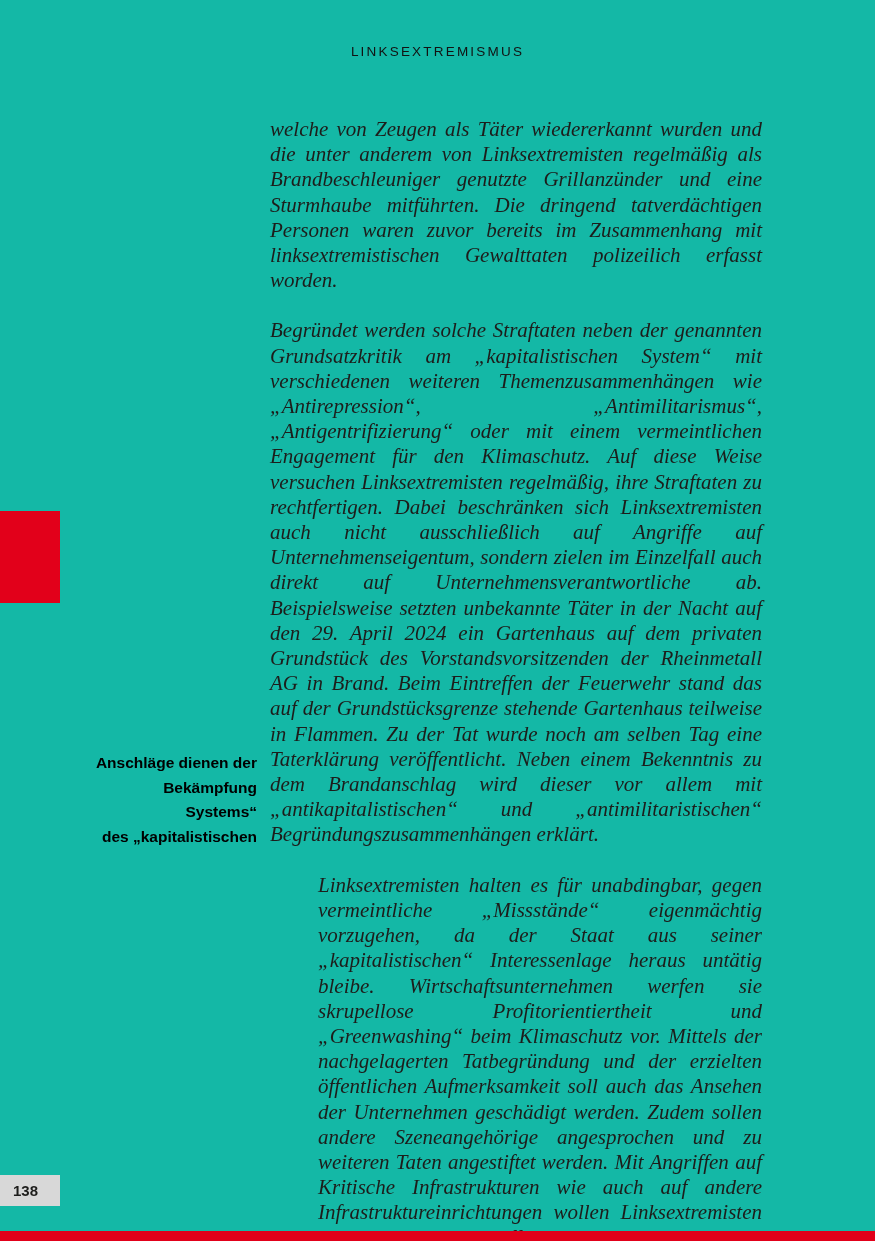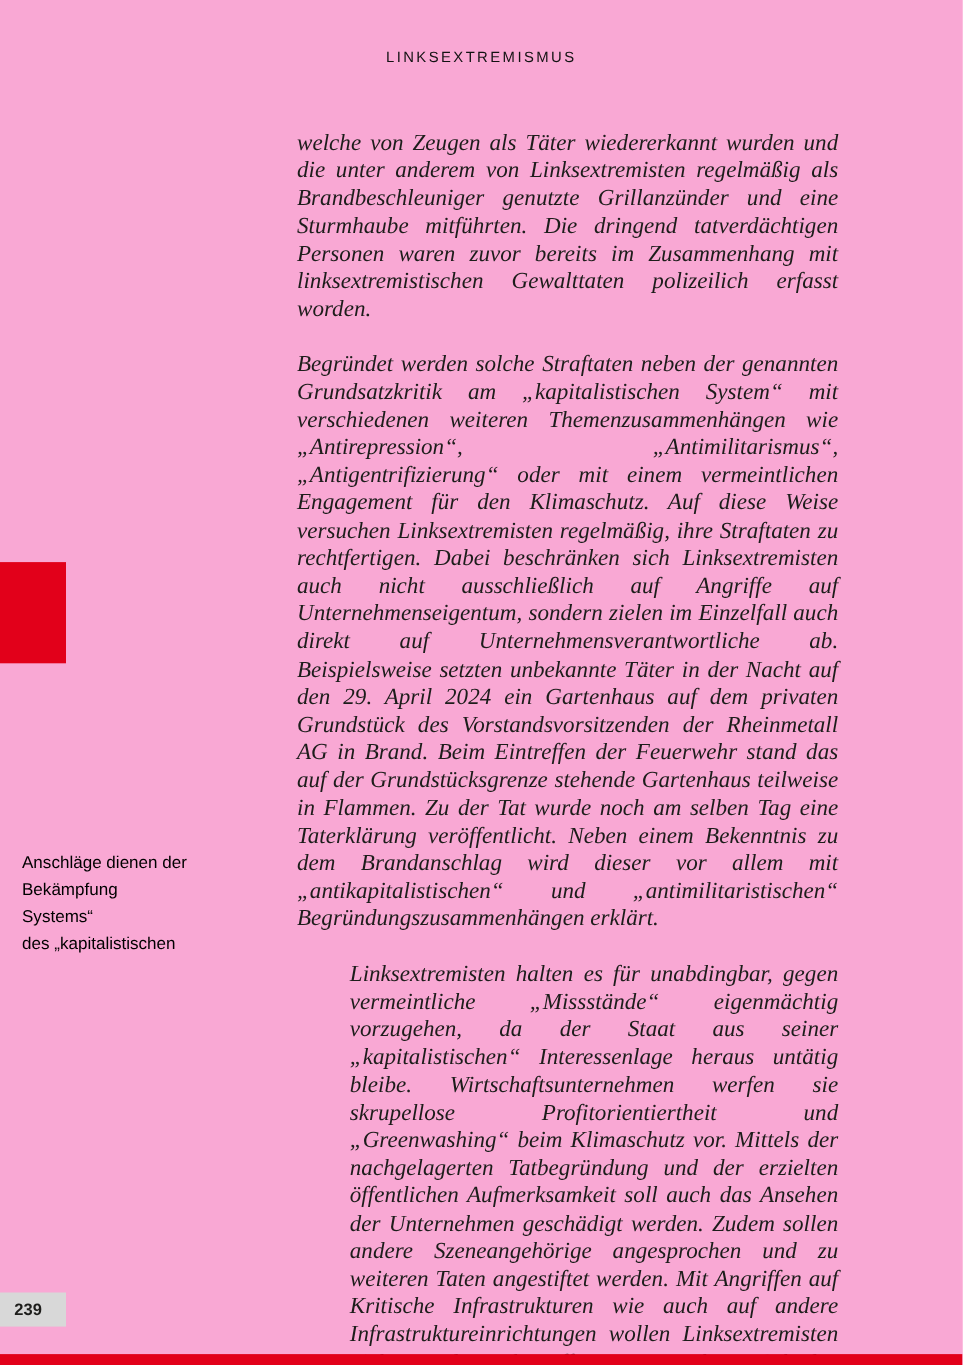--- a/index.html
+++ b/index.html
@@ -6,21 +6,21 @@
   html, body { width: 875px; height: 1241px; }
   body {
     background: #ffffff;
     font-family: "Liberation Serif", serif;
     color: #1d1d1b;
   }
   .page {
     position: relative;
     width: 875px;
     height: 1241px;
-    background: #f9a8d4;
+    background: #14b8a6;
     overflow: hidden;
   }
   .header-title {
     position: absolute;
     top: 44px;
     left: 0;
     width: 875px;
     text-align: center;
     font-family: "Liberation Sans", sans-serif;
     font-size: 13.5px;
@@ -38,26 +38,26 @@
     text-align: justify;
     hyphens: auto;
     -webkit-hyphens: auto;
     color: #1d1d1b;
     font-style: italic;
   }
   .body-column p { margin: 0 0 25px 0; }
   .body-column p:last-child { margin-bottom: 0; margin-left: 48px; }
   .margin-note {
     position: absolute;
-    top: 773px;
+    top: 751px;
     left: 20px;
     width: 237px;
-    text-align: left;
+    text-align: right;
     font-family: "Liberation Sans", sans-serif;
-    font-weight: 400;
+    font-weight: 700;
     font-size: 15.5px;
     line-height: 24.7px;
     color: #000000;
   }
   .red-accent-block {
     position: absolute;
     top: 511px;
     left: 0;
     width: 60px;
     height: 92px;
@@ -103,18 +103,18 @@
   </div>
 
   <div class="margin-note">
     <div>Anschläge dienen der</div>
     <div>Bekämpfung</div>
     <div>Systems“</div>
     <div>des „kapitalistischen</div>
   </div>
 
   <div class="page-number-box">
-    <span>239</span>
+    <span>138</span>
   </div>
 
   <div class="bottom-accent-bar"></div>
 
 </div>
 
 </body></html>

